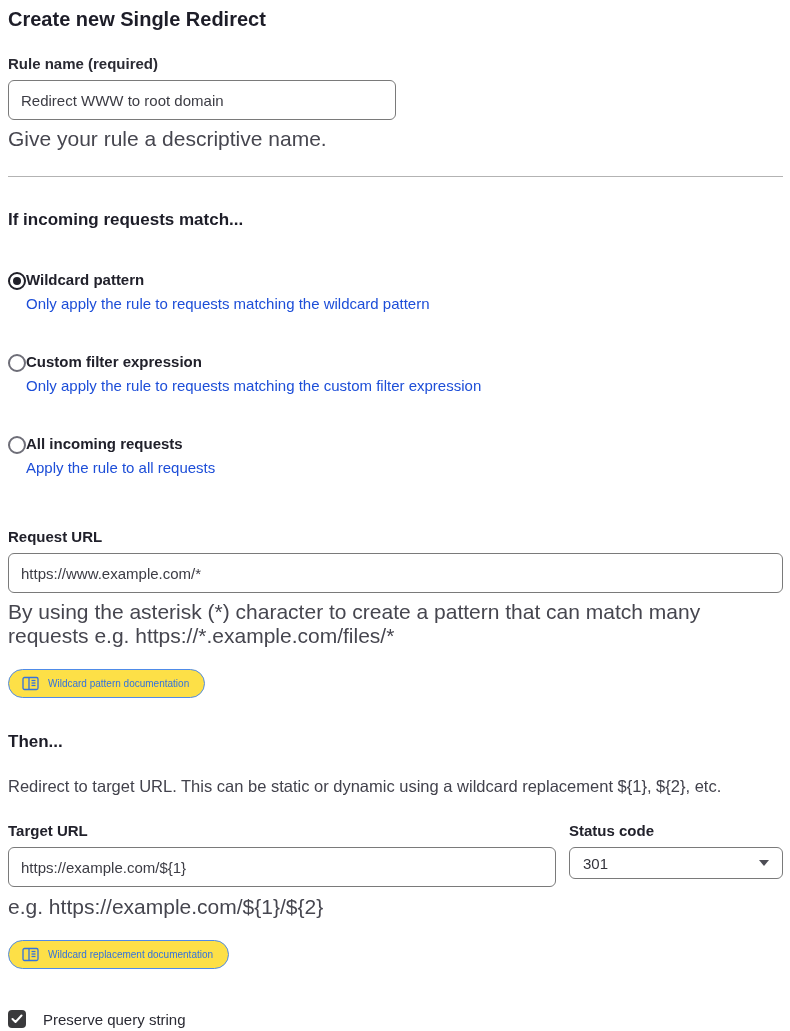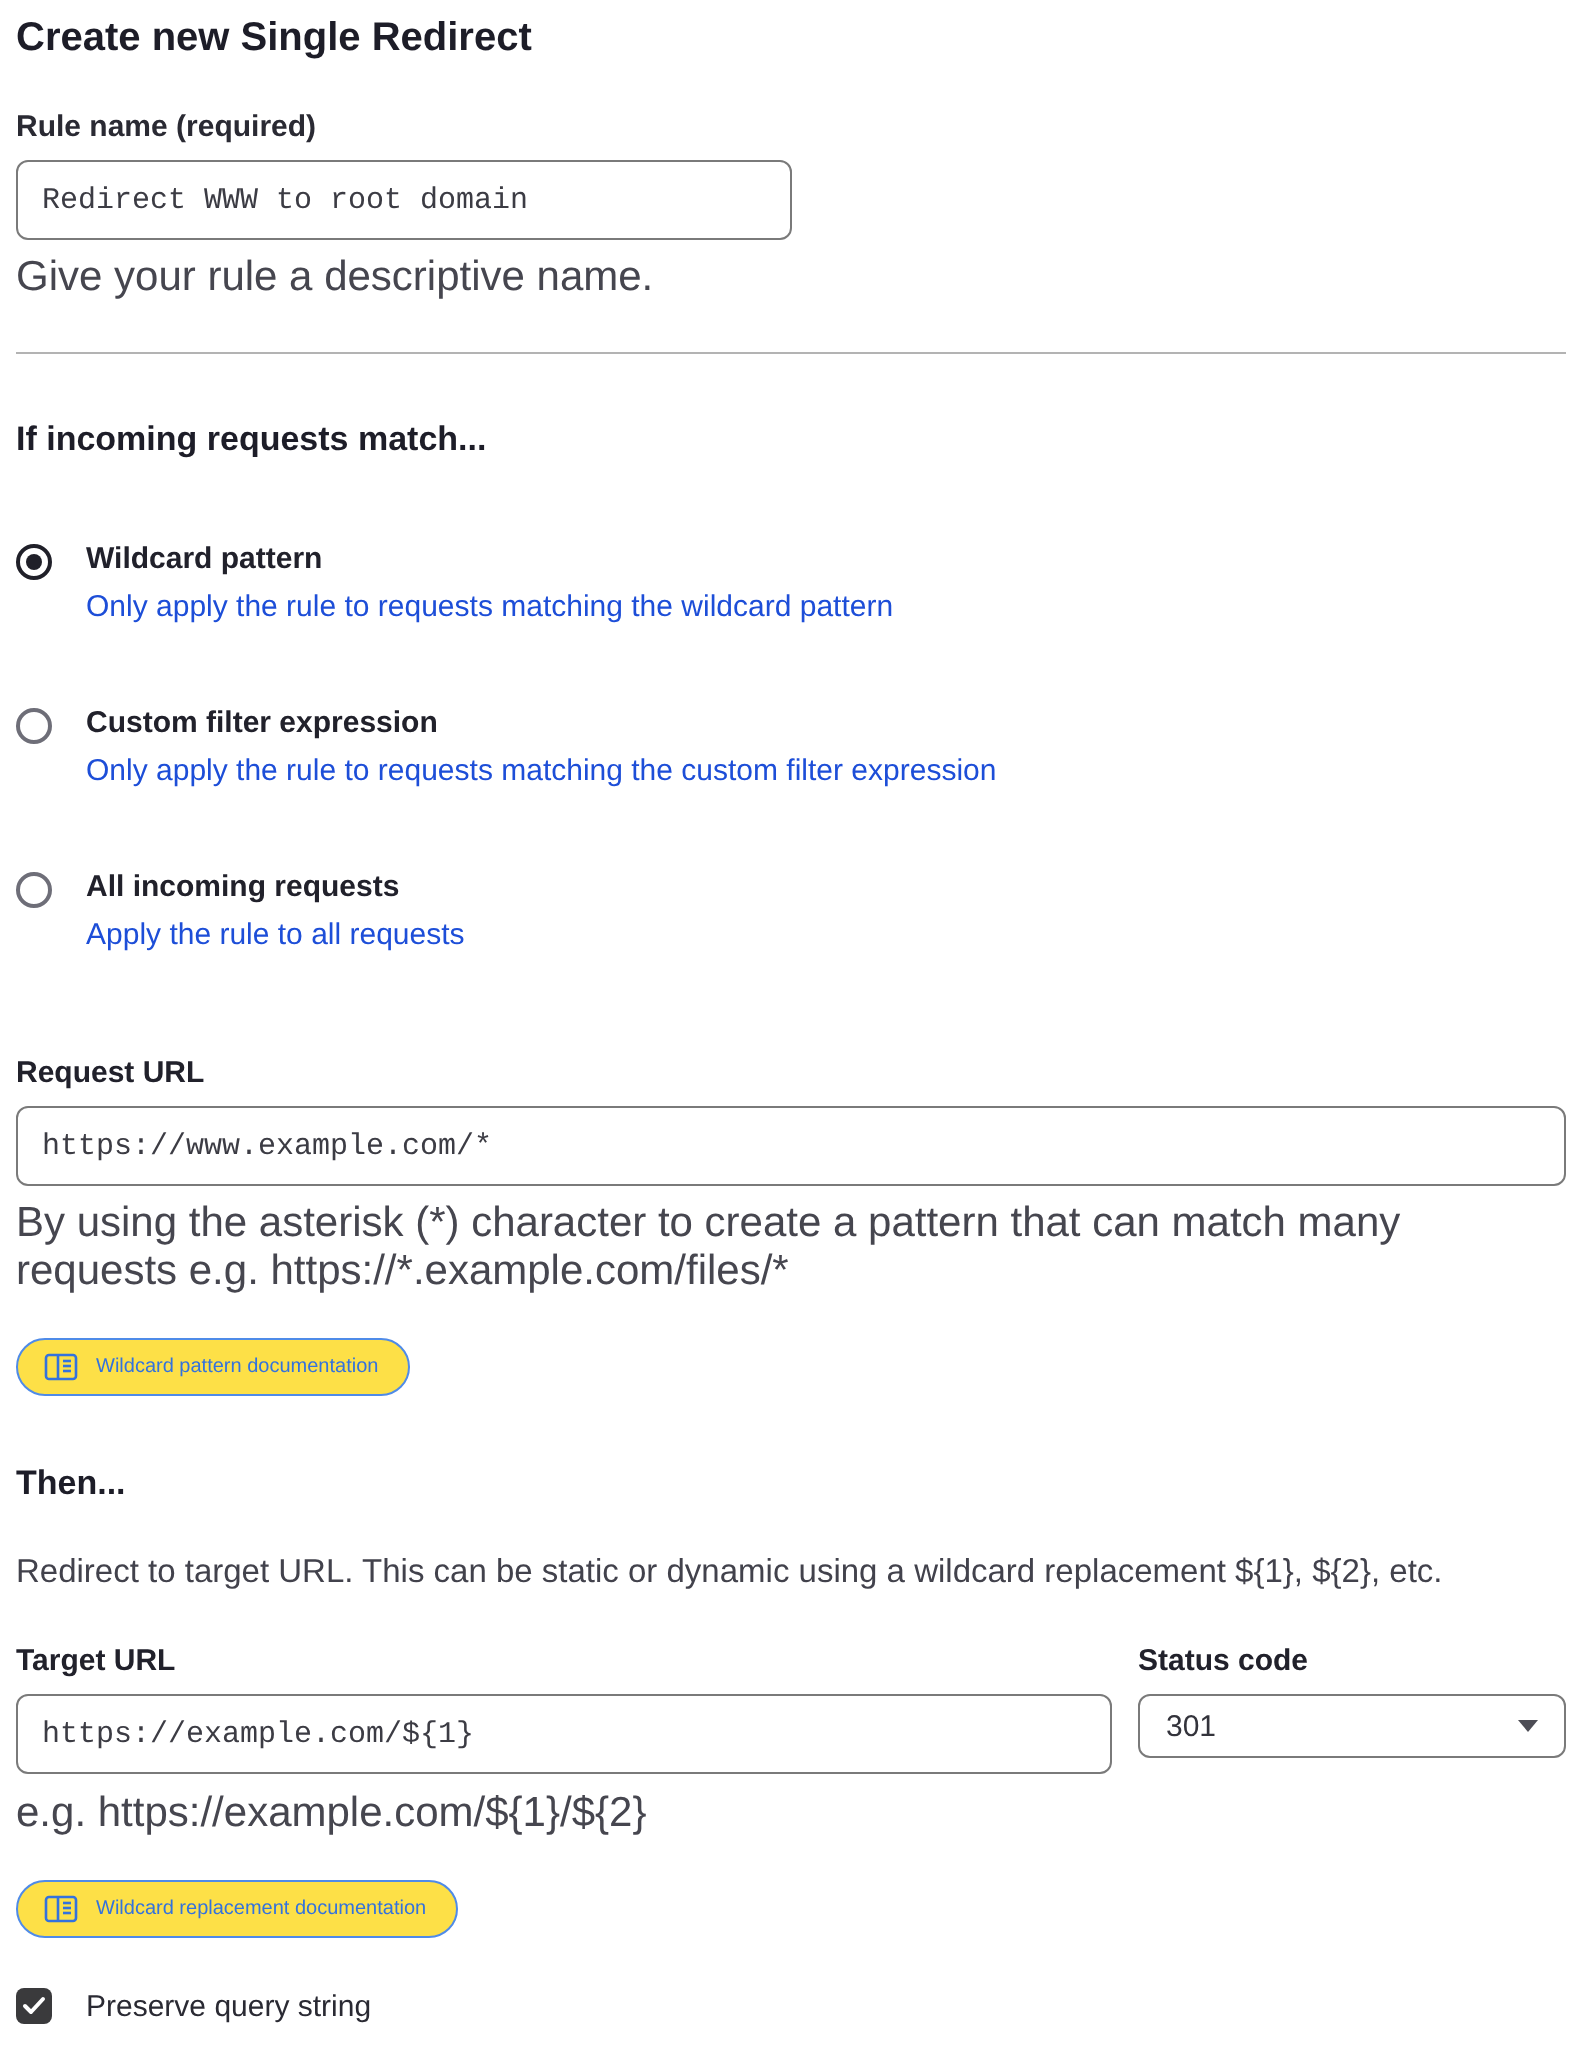--- a/index.html
+++ b/index.html
@@ -13,31 +13,31 @@
   .page { padding:4px 7px 8px 8px; }
 
   .page-title { font-size:20px; font-weight:700; margin:4px 0 0; color:#1d1d28; }
 
   .field-label { font-size:15px; color:#2a2a33; margin-top:24px;font-weight:bold; }
   .field-label.bold { font-weight:700; color:#21212b; }
 
   .text-input {
     display:block; height:40px; border:1px solid #7a7a7a; border-radius:6px;
     padding:0 12px; font-size:15px; color:#3c3c44; background:#fff;
-    font-family:Liberation Mono, monospace; width:100%; margin-top:8px; outline:none;
+    font-family:Liberation Sans, sans-serif; width:100%; margin-top:8px; outline:none;
   }
   .rule-input { width:388px; }
 
   .help-text { font-size:21px; color:#46464f; margin-top:7px; line-height:24px; }
 
   .divider { border:none; border-top:1px solid #b3b3b3; margin:25px 0 0; }
 
   .section-heading { font-size:17px; font-weight:700; margin:33px 0 0; color:#1d1d28; }
 
-  .radio-item { display:flex; gap:17px; margin-top:41px; cursor:pointer; }
+  .radio-item { display:flex; margin-top:41px; cursor:pointer; }
   .radio-circle {
     width:18px; height:18px; border-radius:50%;
     border:2px solid #6e6e78; flex:none; margin-top:1px; position:relative; background:#fff;
   }
   .radio-item.selected .radio-circle { border-color:#202029; }
   .radio-item.selected .radio-circle::after {
     content:""; position:absolute; inset:3px; border-radius:50%; background:#202029;
   }
   .radio-label { font-size:15px; font-weight:700; color:#21212b; line-height:18px; }
   .radio-desc { font-size:15px; color:#1d4ed8; margin-top:6px; }
@@ -67,21 +67,21 @@
     background:#fff; cursor:pointer;
   }
   .caret-down {
     width:0; height:0;
     border-left:5px solid transparent; border-right:5px solid transparent;
     border-top:6px solid #4d4d55;
   }
 
   .eg-text { margin-top:8px; }
 
-  .checkbox-row { display:flex; align-items:center; gap:17px; margin-top:25px; cursor:pointer; }
+  .checkbox-row { display:flex; align-items:center; gap:17px; margin-top:41px; cursor:pointer; }
   .checkbox {
     width:18px; height:18px; border-radius:4px; background:#3a3a3c;
     display:flex; align-items:center; justify-content:center; flex:none;
   }
   .checkbox svg { display:none; }
   .checkbox.checked svg { display:block; }
   .checkbox-label { font-size:15px; color:#2a2a33; }
 
   .footer { display:flex; justify-content:flex-end; gap:11px; margin-top:23px; }
   .btn {

